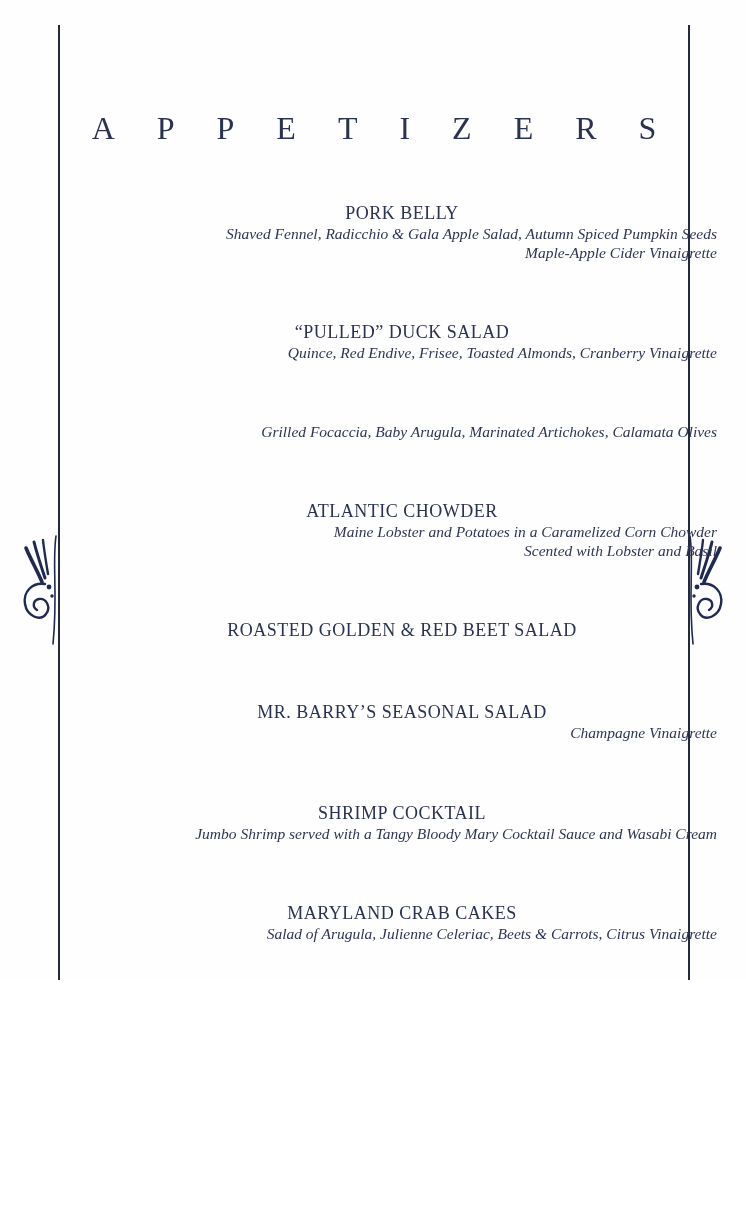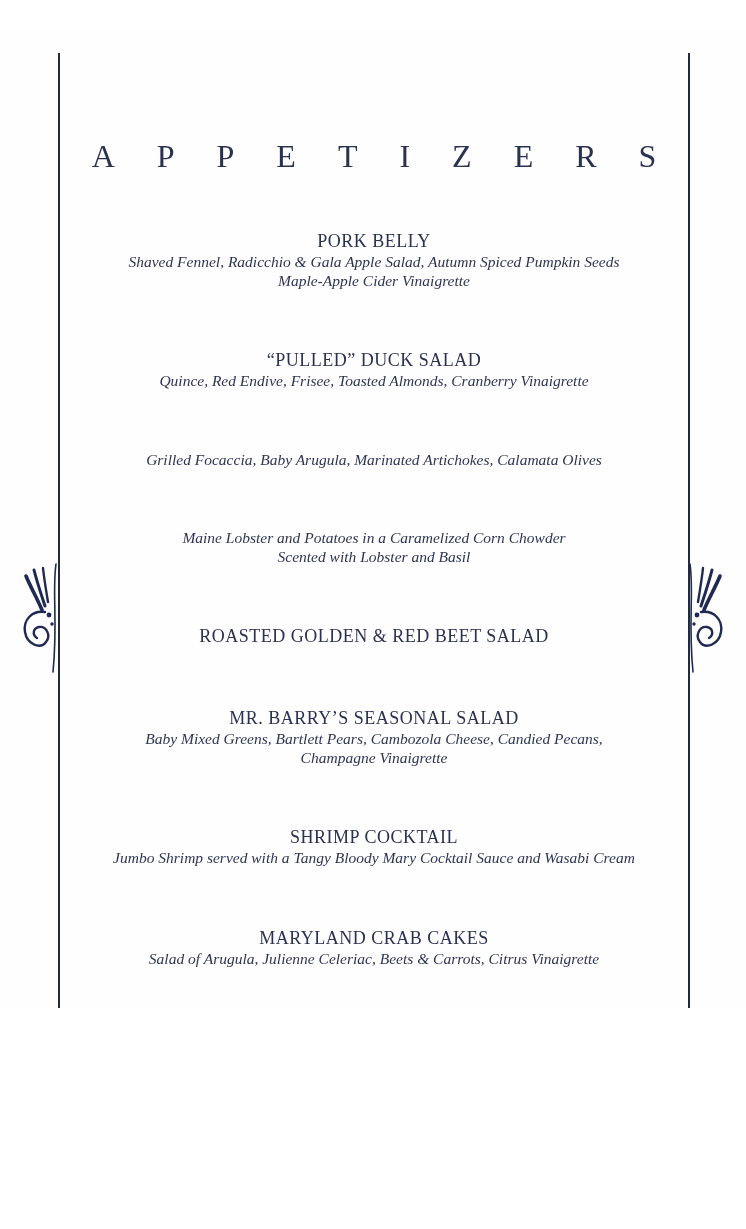--- a/index.html
+++ b/index.html
@@ -8,21 +8,20 @@
     background: #ffffff;
   }
   .page {
     position: relative;
     width: 746px;
     height: 980px;
     background: #fefefe;
     overflow: hidden;
     font-family: "Liberation Serif", serif;
     color: #2a3252;
-    margin-top: 28px;
   }
   .rule {
     position: absolute;
     width: 2px;
     background: #232a3c;
   }
   .rule-left  { left: 58px;  top: 25px; height: 1178px; }
   .rule-right { left: 688px; top: 25px; height: 1173px; }
 
   .flourish {
@@ -52,33 +51,35 @@
 
   .items {
     position: absolute;
     left: 59px;
     top: 203px;
     width: 630px;
     display: flex;
     flex-direction: column;
     gap: 60px;
     text-align: center;
+    padding-left: 28px;
   }
   .item-name {
     font-size: 18px;
     line-height: 20px;
     letter-spacing: 0.5px;
     margin-bottom: 2px;
     color: #2a3252;
   }
   .item-desc {
     font-style: italic;
     font-size: 15.5px;
     line-height: 18.5px;
     color: #2d3554;
+    text-align: right;
   }
 
   .watermark-dashes {
     position: absolute;
     left: 505px;
     top: 1117px;
     width: 168px;
     height: 0;
     border-top: 5px dashed #f5f3f1;
   }
@@ -146,34 +147,34 @@
         </div>
   </div>
 
   <div class="menu-item">
     <div class="item-desc">
           <div>Grilled Focaccia, Baby Arugula, Marinated Artichokes, Calamata Olives</div>
         </div>
   </div>
 
   <div class="menu-item">
+    <div class="item-name">ATLANTIC CHOWDER</div>
     <div class="item-desc">
           <div>Maine Lobster and Potatoes in a Caramelized Corn Chowder</div>
           <div>Scented with Lobster and Basil</div>
         </div>
   </div>
 
   <div class="menu-item">
     <div class="item-name">ROASTED GOLDEN &amp; RED BEET SALAD</div>
   </div>
 
   <div class="menu-item">
     <div class="item-name">MR. BARRY’S SEASONAL SALAD</div>
     <div class="item-desc">
-          <div>Baby Mixed Greens, Bartlett Pears, Cambozola Cheese, Candied Pecans,</div>
           <div>Champagne Vinaigrette</div>
         </div>
   </div>
 
   <div class="menu-item">
     <div class="item-name">SHRIMP COCKTAIL</div>
     <div class="item-desc">
           <div>Jumbo Shrimp served with a Tangy Bloody Mary Cocktail Sauce and Wasabi Cream</div>
         </div>
   </div>

